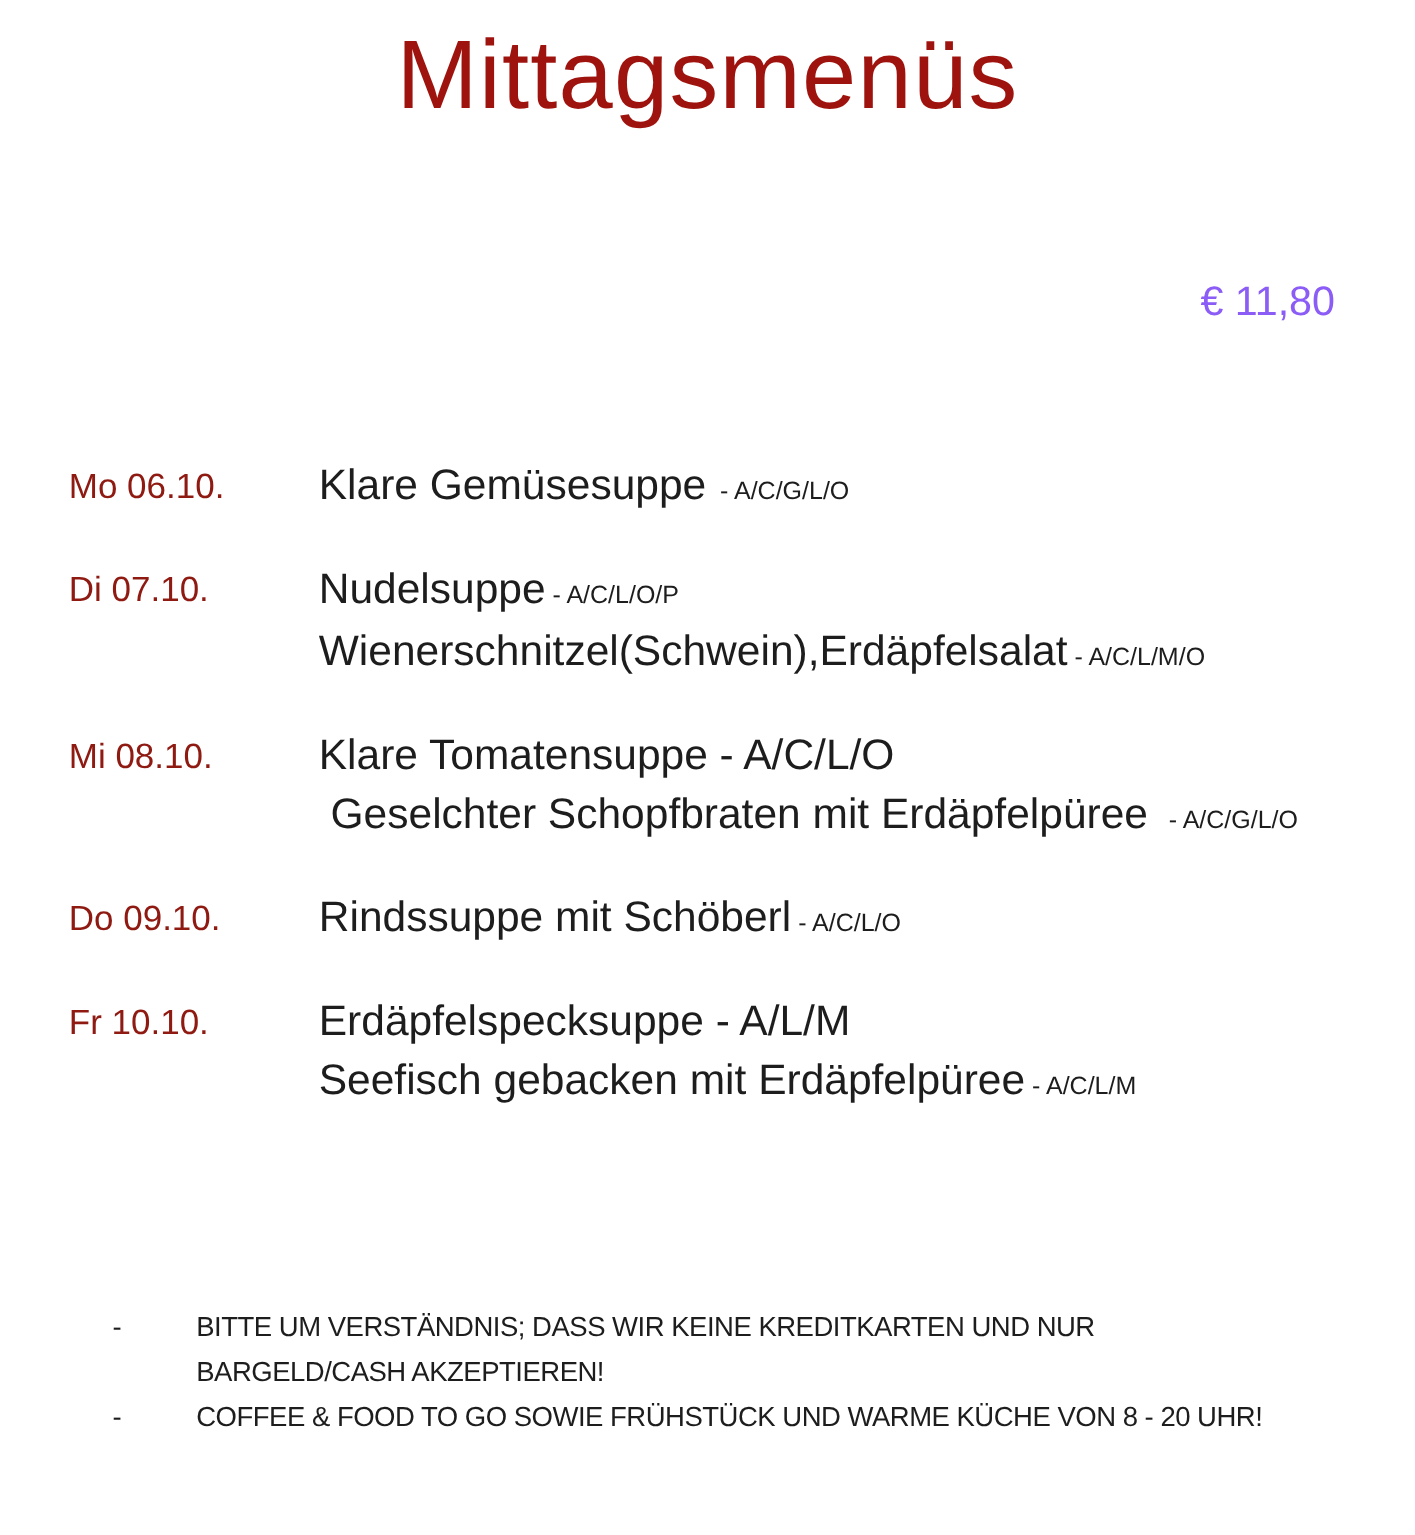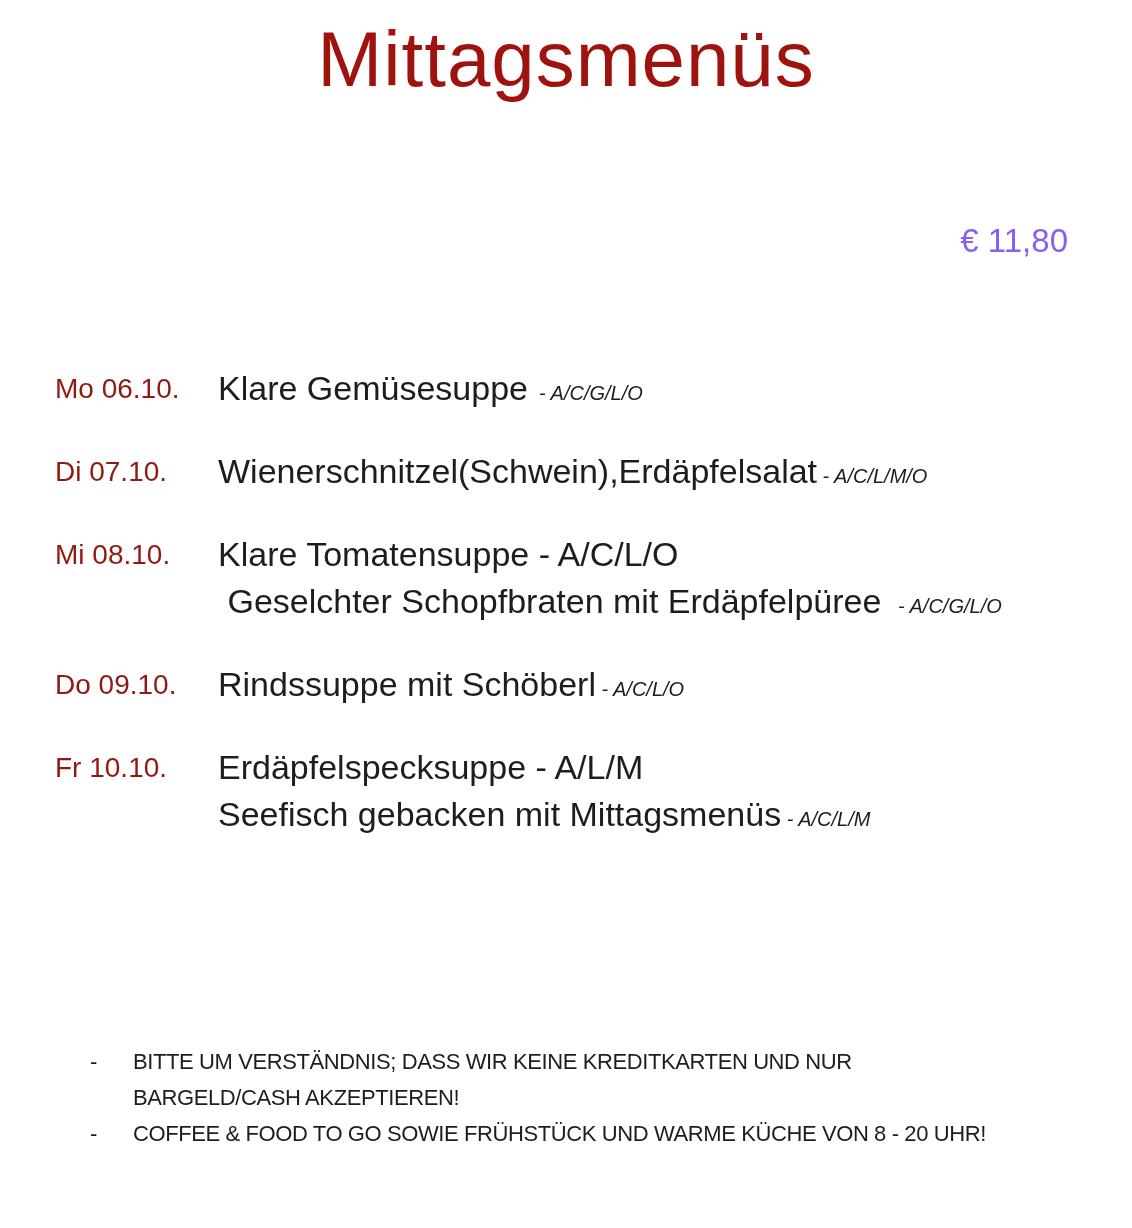--- a/index.html
+++ b/index.html
@@ -39,20 +39,21 @@
 
   .menu {
     position: absolute;
     top: 366px;
     left: 55px;
     right: 20px;
   }
   .day-row {
     display: flex;
     margin-bottom: 33px;
+    gap: 37px;
   }
   .day-row:nth-child(5) {
     margin-top: 14px;
     justify-content: flex-end;
   }
   .day-label {
     flex: 0 0 163px;
     font-size: 28px;
     line-height: 45px;
     color: #8e1a12;
@@ -64,41 +65,41 @@
     font-size: 29px;
     line-height: 45px;
     white-space: pre;
     color: #1d1d1d;
   }
   .seg-large {
     font-size: 34px;
   }
   .seg-small {
     font-size: 20px;
-    font-style: italic;
   }
 
   .notes {
     position: absolute;
     top: 1044px;
     left: 90px;
     right: 30px;
     font-size: 22px;
     line-height: 36px;
     letter-spacing: -0.4px;
     color: #1d1d1d;
   }
   .note-item {
     display: flex;
   }
   .note-bullet {
     flex: 0 0 43px;
   }
   .note-lines {
     flex: 1;
+    margin-left: 24px;
   }
   .note-line {
     white-space: pre;
   }
 </style>
 </head>
 <body>
 
 <div class="page-title">Mittagsmenüs</div>
 
@@ -107,41 +108,42 @@
 <div class="menu" id="menu">
     <div class="day-row">
       <div class="day-label">Mo 06.10.</div>
       <div class="day-dishes">
         <div class="dish-line"><span class="seg-large">Klare Gemüsesuppe</span><span class="seg-small">  - A/C/G/L/O</span></div>
       </div>
     </div>
     <div class="day-row">
       <div class="day-label">Di 07.10.</div>
       <div class="day-dishes">
+        <div class="dish-line"><span class="seg-large">Nudelsuppe</span><span class="seg-small"> - A/C/L/O/P</span></div>
         <div class="dish-line"><span class="seg-large">Wienerschnitzel(Schwein),Erdäpfelsalat</span><span class="seg-small"> - A/C/L/M/O</span></div>
       </div>
     </div>
     <div class="day-row">
       <div class="day-label">Mi 08.10.</div>
       <div class="day-dishes">
         <div class="dish-line"><span class="seg-large">Klare Tomatensuppe - A/C/L/O</span></div>
         <div class="dish-line"><span class="seg-large"> Geselchter Schopfbraten mit Erdäpfelpüree</span><span class="seg-small">   - A/C/G/L/O</span></div>
       </div>
     </div>
     <div class="day-row">
       <div class="day-label">Do 09.10.</div>
       <div class="day-dishes">
         <div class="dish-line"><span class="seg-large">Rindssuppe mit Schöberl</span><span class="seg-small"> - A/C/L/O</span></div>
       </div>
     </div>
     <div class="day-row">
       <div class="day-label">Fr 10.10.</div>
       <div class="day-dishes">
         <div class="dish-line"><span class="seg-large">Erdäpfelspecksuppe - A/L/M</span></div>
-        <div class="dish-line"><span class="seg-large">Seefisch gebacken mit Mittagsmenüs</span><span class="seg-small"> - A/C/L/M</span></div>
+        <div class="dish-line"><span class="seg-large">Seefisch gebacken mit Erdäpfelpüree</span><span class="seg-small"> - A/C/L/M</span></div>
       </div>
     </div>
   </div>
 
 <div class="notes" id="notes">
     <div class="note-item">
       <div class="note-bullet">-</div>
       <div class="note-lines">
         <div class="note-line">BITTE UM VERSTÄNDNIS; DASS WIR KEINE KREDITKARTEN UND NUR</div>
         <div class="note-line">BARGELD/CASH AKZEPTIEREN!</div>

